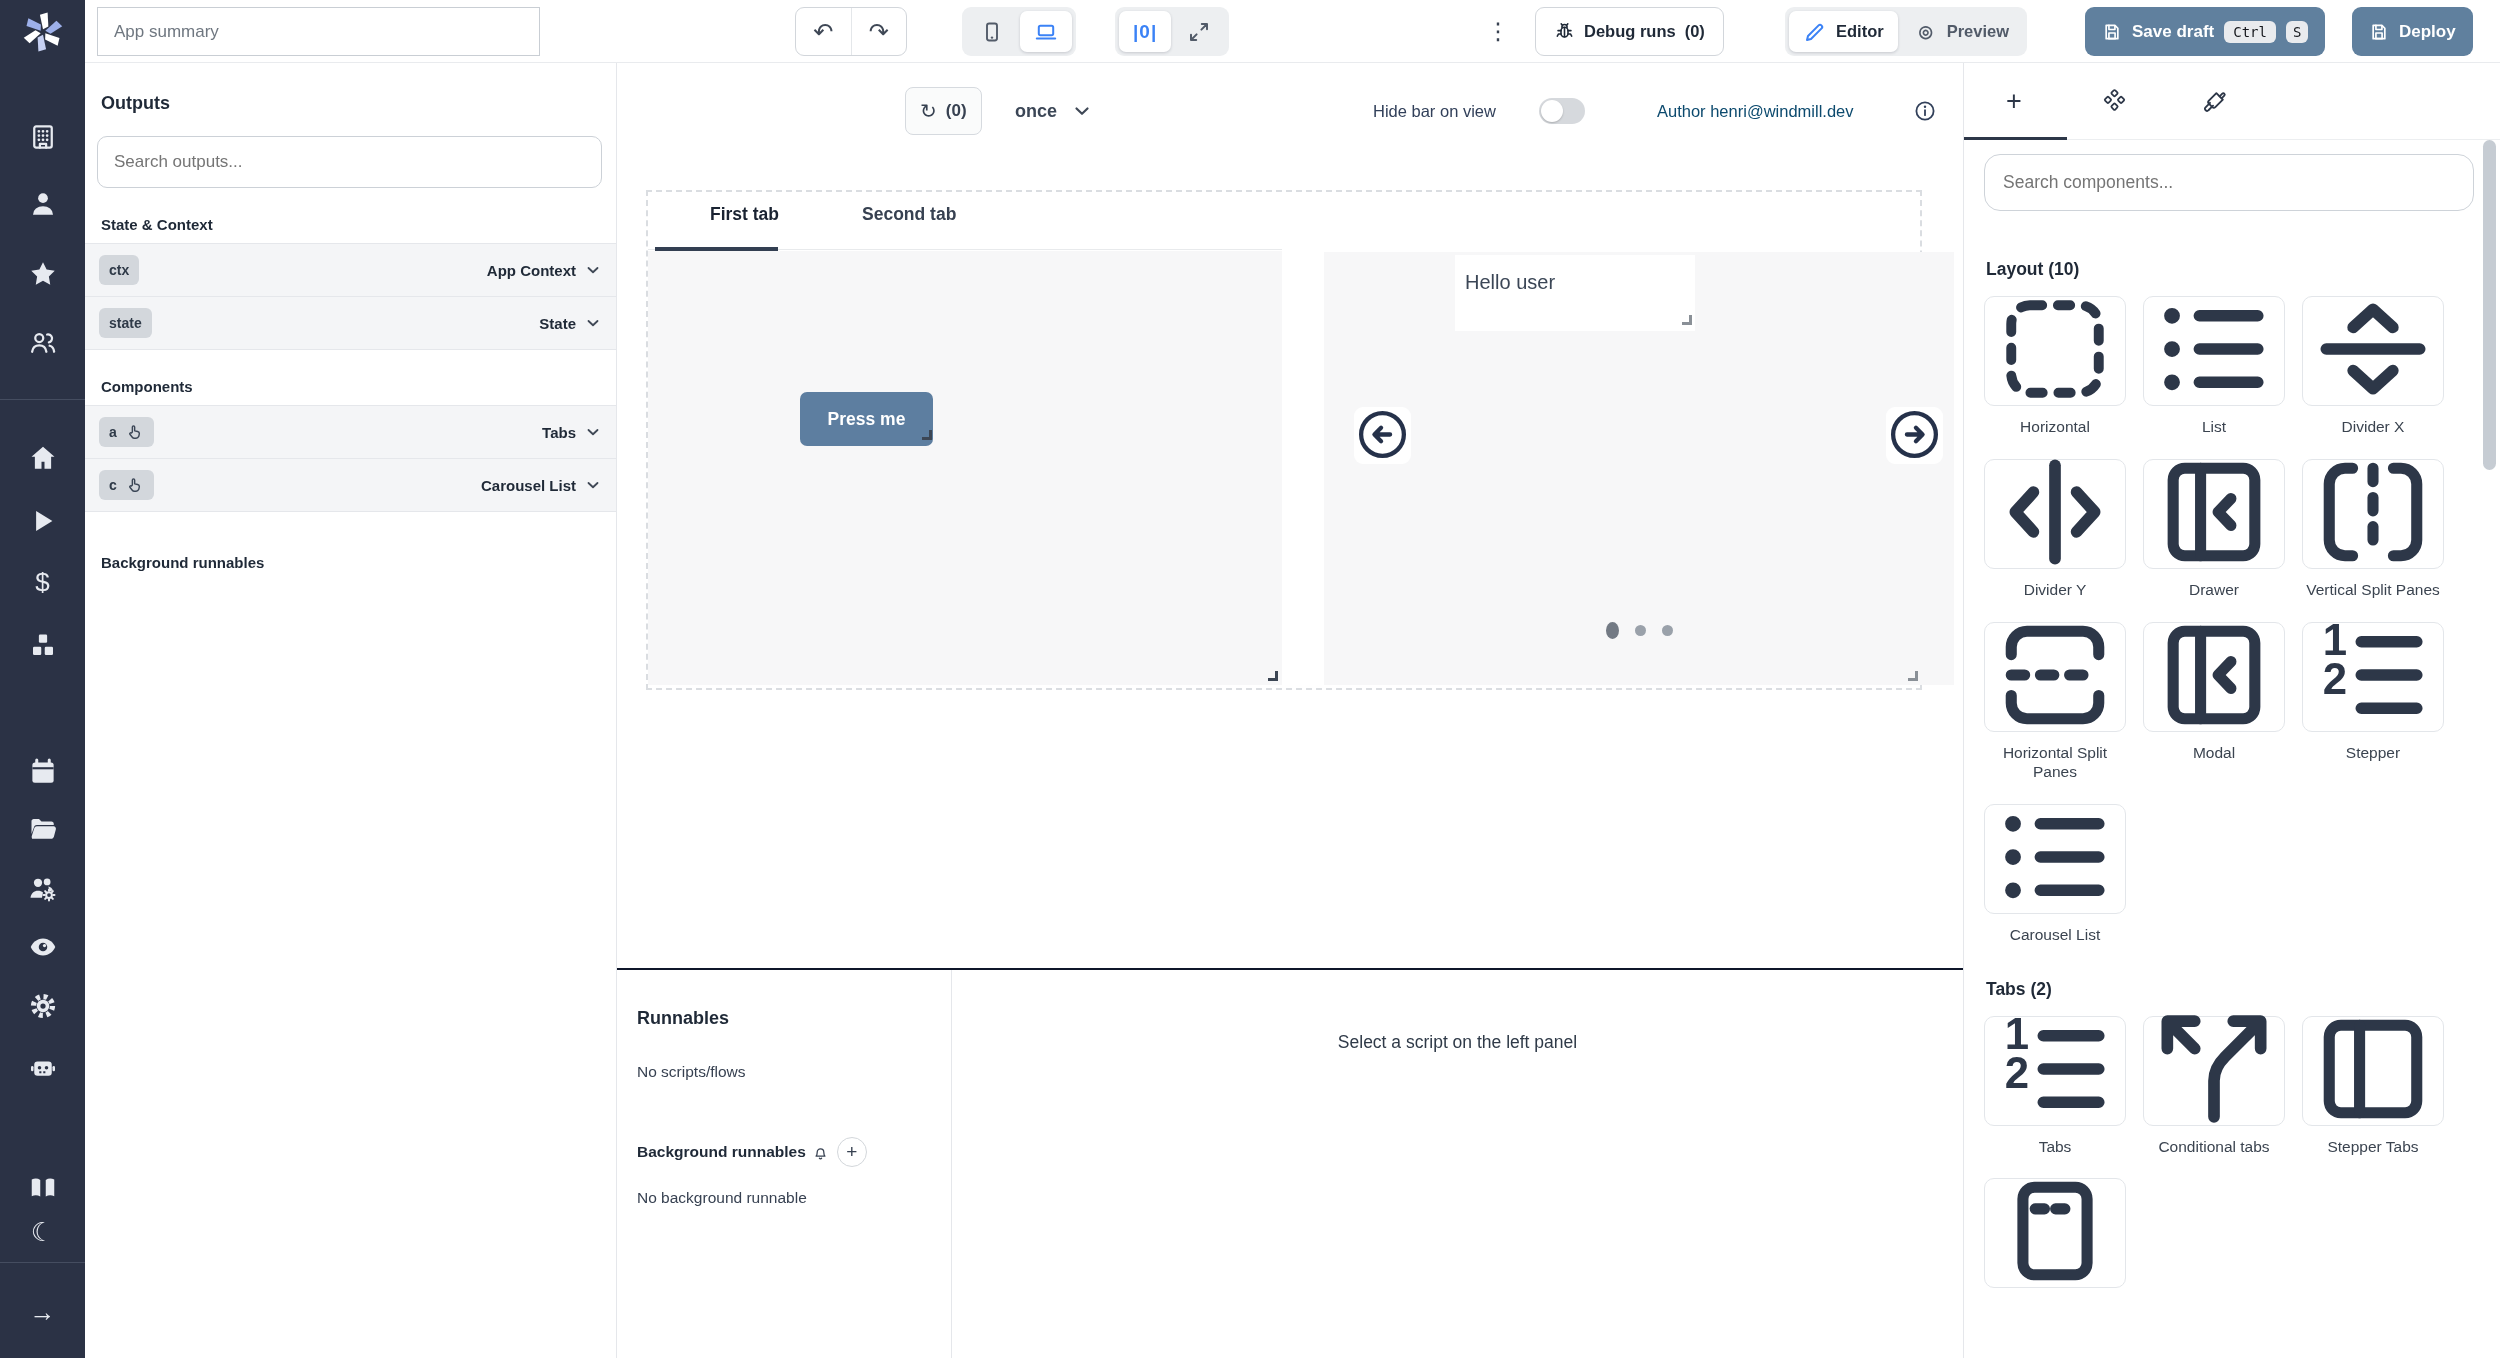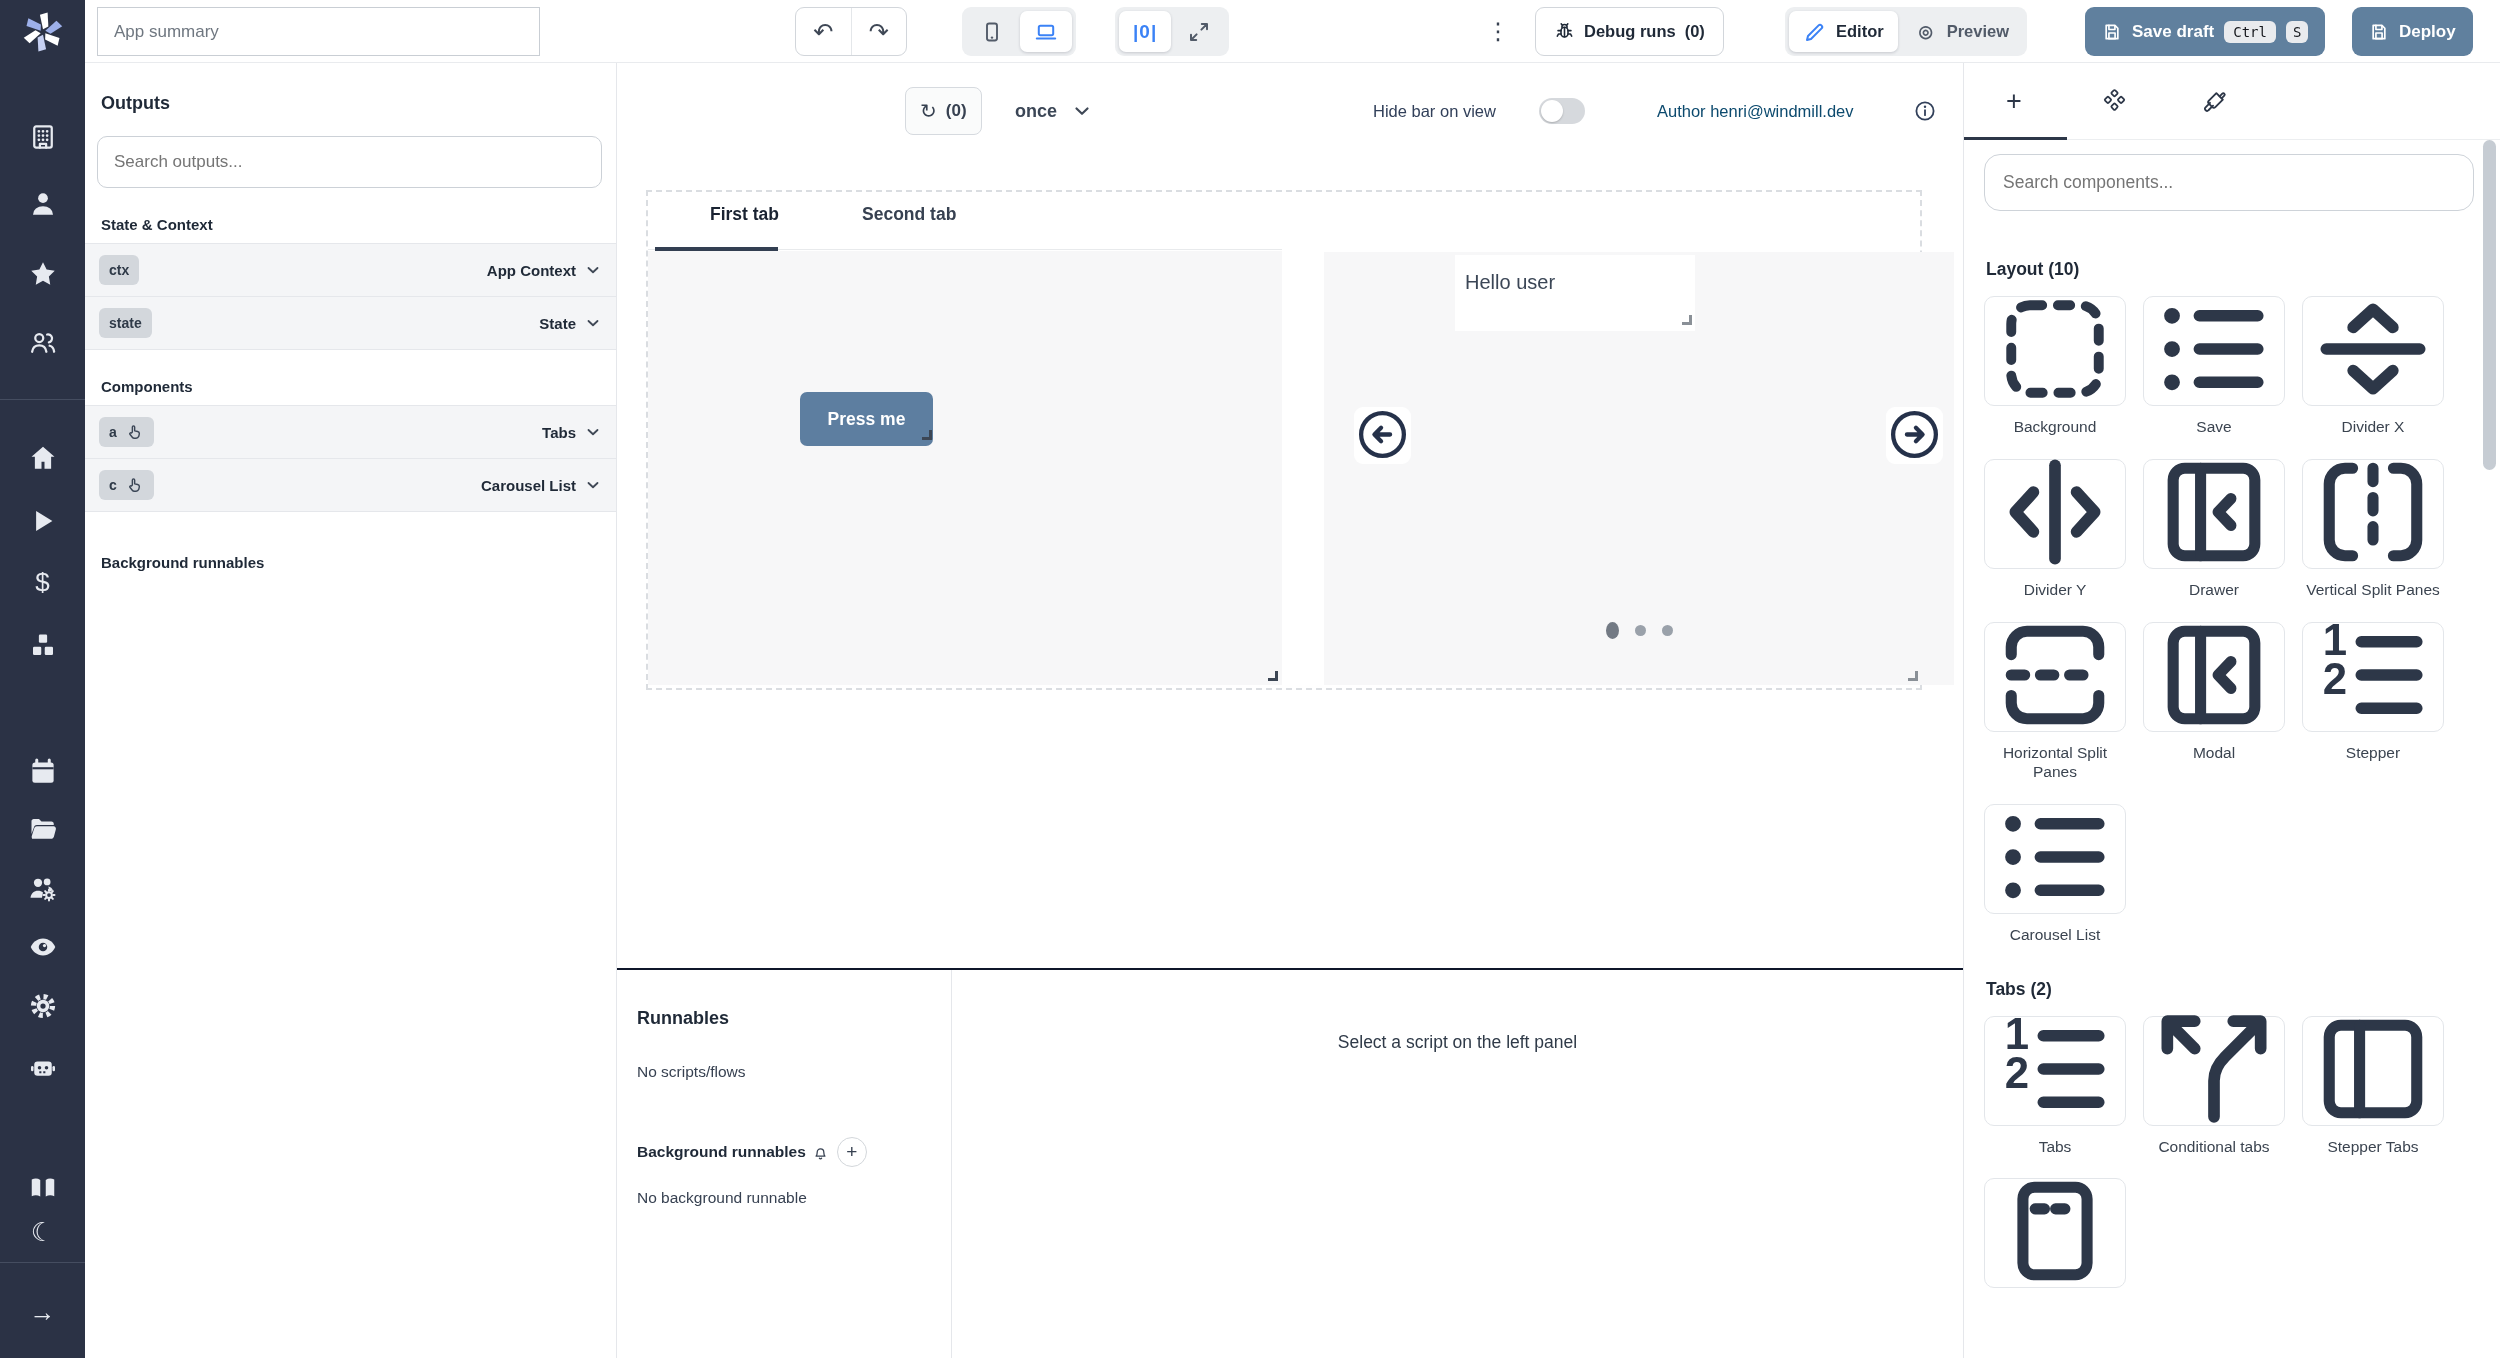--- a/index.html
+++ b/index.html
@@ -545,30 +545,30 @@
     <input class="cp-search" placeholder="Search components..." style="">
     <div class="cp-content">
       <div class="cp-sec-title">Layout (10)</div>
       <div class="cp-grid">
         <div class="cp-cell">
           <div class="cp-card">
               <span><svg viewBox="0 0 24 24" fill="none" stroke="currentColor" stroke-width="1.7" stroke-linecap="round" stroke-linejoin="round" style="width:100%;height:100%">
                   <rect x="4.5" y="4.5" width="15" height="15" rx="3.2" stroke-dasharray="2.1 2.7"></rect>
                 </svg></span>
             </div>
-          <div class="cp-label">Background</div>
+          <div class="cp-label">Horizontal</div>
         </div>
         <div class="cp-cell">
           <div class="cp-card">
               <span><svg viewBox="0 0 24 24" fill="none" stroke="currentColor" stroke-width="2" stroke-linecap="round" stroke-linejoin="round" style="width:100%;height:100%">
                   <path d="M9.5 6.3h10M9.5 12h10M9.5 17.7h10"></path>
                   <path d="M4.8 6.3h.01M4.8 12h.01M4.8 17.7h.01" stroke-width="2.7"></path>
                 </svg></span>
             </div>
-          <div class="cp-label">Save</div>
+          <div class="cp-label">List</div>
         </div>
         <div class="cp-cell">
           <div class="cp-card">
               <span><svg viewBox="0 0 24 24" fill="none" stroke="currentColor" stroke-width="2" stroke-linecap="round" stroke-linejoin="round" style="width:100%;height:100%">
                   <path d="M4 12h16"></path>
                   <path d="M8.6 8.3 12 5.2l3.4 3.1M8.6 15.7l3.4 3.1 3.4-3.1"></path>
                 </svg></span>
             </div>
           <div class="cp-label">Divider X</div>
         </div>

